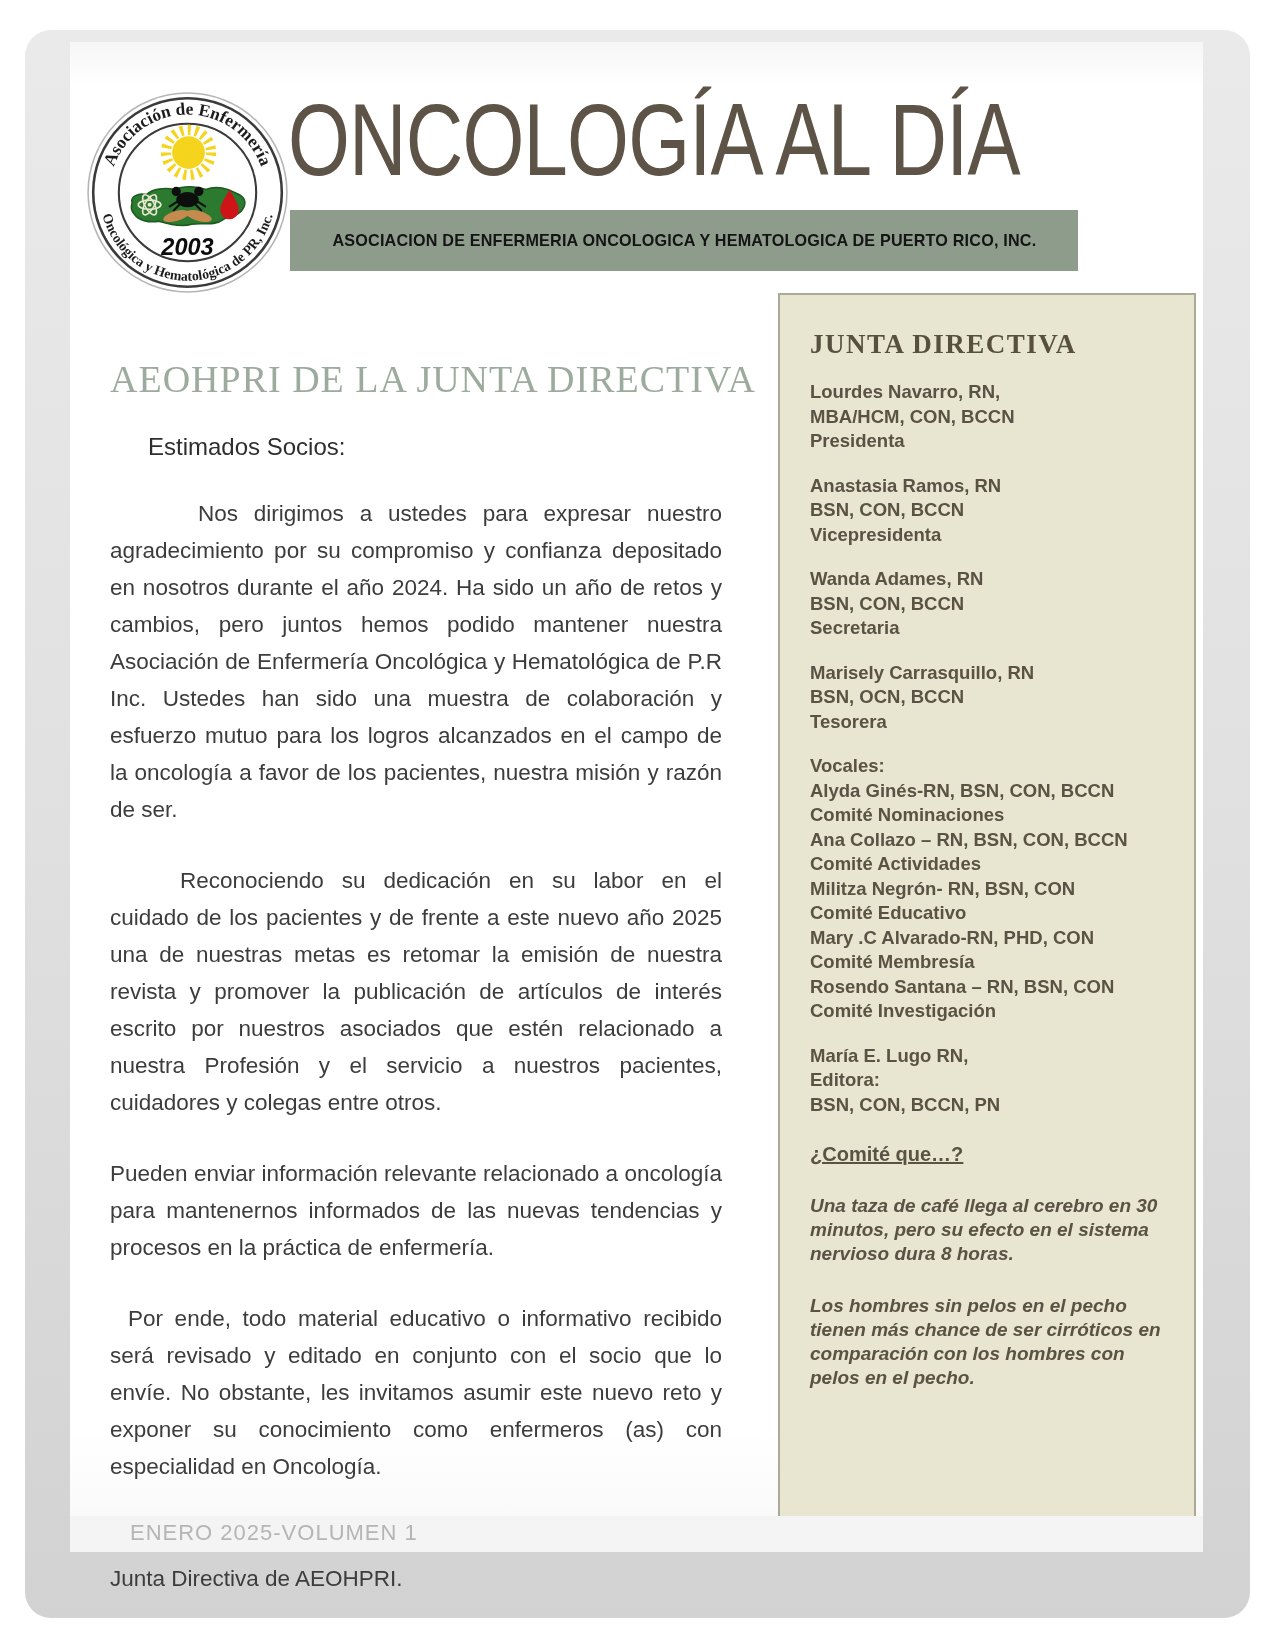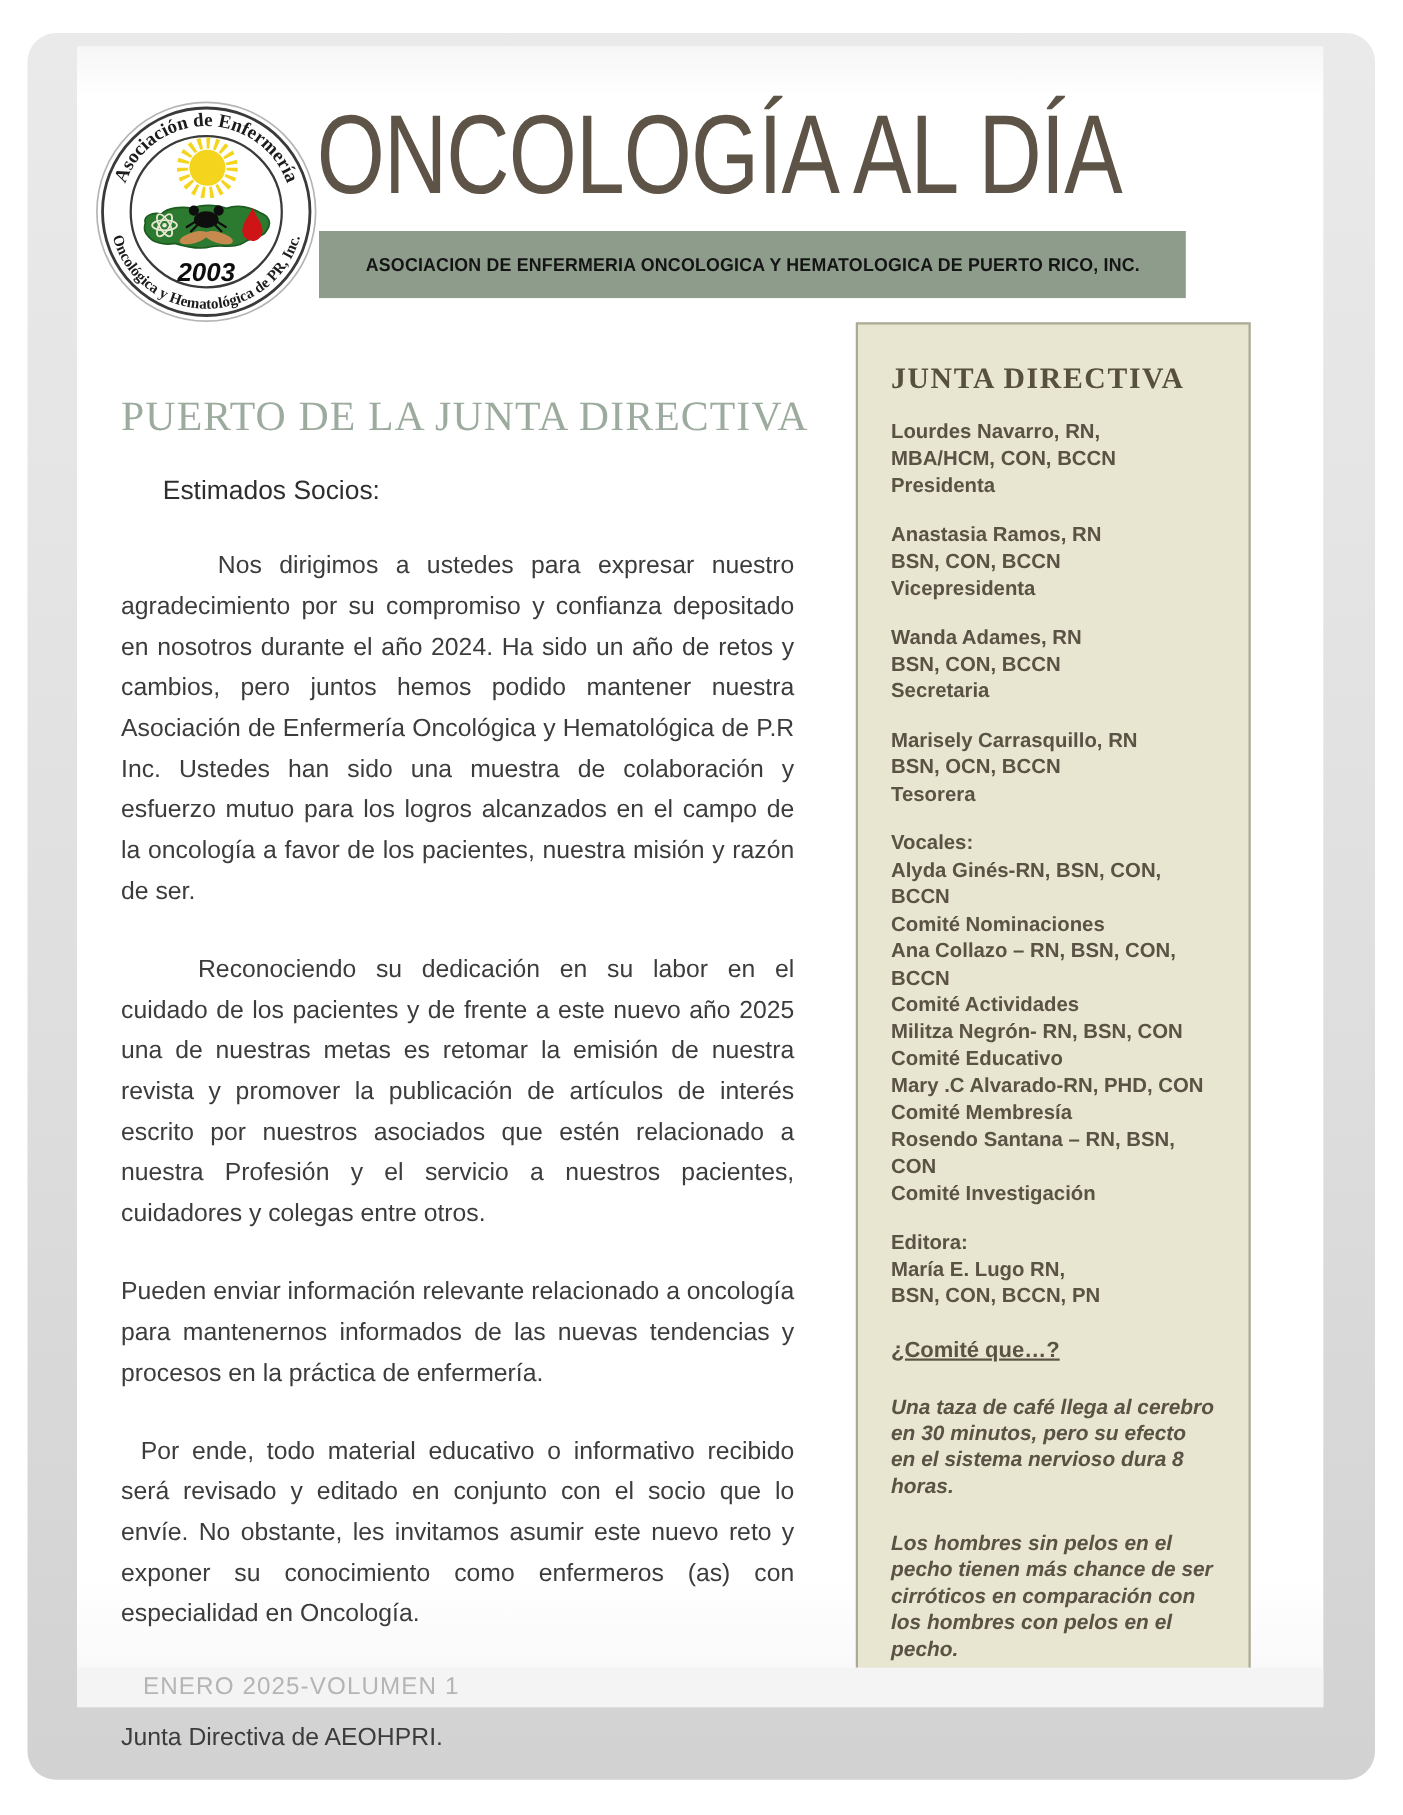--- a/index.html
+++ b/index.html
@@ -39,21 +39,21 @@
   p.body{
     font-size:22.5px;line-height:37px;color:#3c3c3c;text-align:justify;
     margin:34px 0 0 0;
   }
   .indent-a{text-indent:88px;}
   .indent-b{text-indent:70px;}
   .indent-c{text-indent:0;}
   .indent-d{text-indent:18px;}
   .closing{margin-top:38px;font-size:22.5px;line-height:37px;color:#3c3c3c;}
   .sidebar{
-    position:absolute;left:708px;top:251px;width:359px;height:1232px;
+    position:absolute;left:708px;top:251px;width:418px;height:1232px;
     background:#e8e5d0;border:2px solid #abaa97;box-sizing:border-box;
     padding:34px 30px 0 30px;color:#5a5244;
   }
   .sidebar h2{
     font-family:"Liberation Serif","DejaVu Serif",serif;font-size:27px;
     letter-spacing:1.5px;margin:0;color:#57503f;font-weight:bold;
   }
   .group{margin-top:20px;}
   .gl{font-weight:bold;font-size:18.5px;line-height:24.5px;}
   .sabias{margin-top:26px;font-weight:bold;font-size:20px;text-decoration:underline;}
@@ -122,21 +122,21 @@
     </div>
 
     <div class="masthead-title">
       <span>ONCOLOGÍA AL DÍA</span>
     </div>
     <div class="banner">
       <span>ASOCIACION DE ENFERMERIA ONCOLOGICA Y HEMATOLOGICA DE PUERTO RICO, INC.</span>
     </div>
 
     <div class="main">
-      <h1 class="article-heading">PUERTO DE LA JUNTA DIRECTIVA</h1>
+      <h1 class="article-heading">AEOHPRI DE LA JUNTA DIRECTIVA</h1>
       <div class="salutation">Estimados Socios:</div>
       <p class="body indent-a">Nos dirigimos a ustedes para expresar nuestro agradecimiento por su compromiso y confianza depositado en nosotros durante el año 2024. Ha sido un año de retos y cambios, pero juntos hemos podido mantener nuestra Asociación de Enfermería Oncológica y Hematológica de P.R Inc. Ustedes han sido una muestra de colaboración y esfuerzo mutuo para los logros alcanzados en el campo de la oncología a favor de los pacientes, nuestra misión y razón de ser.</p>
       <p class="body indent-b">Reconociendo su dedicación en su labor en el cuidado de los pacientes y de frente a este nuevo año 2025 una de nuestras metas es retomar la emisión de nuestra revista y promover la publicación de artículos de interés escrito por nuestros asociados que estén relacionado a nuestra Profesión y el servicio a nuestros pacientes, cuidadores y colegas entre otros.</p>
       <p class="body indent-c">Pueden enviar información relevante relacionado a oncología para mantenernos informados de las nuevas tendencias y procesos en la práctica de enfermería.</p>
       <p class="body indent-d">Por ende, todo material educativo o informativo recibido será revisado y editado en conjunto con el socio que lo envíe. No obstante, les invitamos asumir este nuevo reto y exponer su conocimiento como enfermeros (as) con especialidad en Oncología.</p>
       <div class="closing">
         <div>Cordialmente</div>
         <div>Junta Directiva de AEOHPRI.</div>
       </div>
     </div>
@@ -176,22 +176,22 @@
         <div class="gl">Comité Actividades</div>
         <div class="gl">Militza Negrón- RN, BSN, CON</div>
         <div class="gl">Comité Educativo</div>
         <div class="gl">Mary .C Alvarado-RN, PHD, CON</div>
         <div class="gl">Comité Membresía</div>
         <div class="gl">Rosendo Santana – RN, BSN, CON</div>
         <div class="gl">Comité Investigación</div>
       </div>
 
       <div class="group">
+        <div class="gl">María E. Lugo RN,</div>
         <div class="gl">Editora:</div>
-        <div class="gl">María E. Lugo RN,</div>
         <div class="gl">BSN, CON, BCCN, PN</div>
       </div>
 
       <div class="sabias">¿Comité que…?</div>
       <div class="fact">Una taza de café llega al cerebro en 30 minutos, pero su efecto en el sistema nervioso dura 8 horas.</div>
       <div class="fact">Los hombres sin pelos en el pecho tienen más chance de ser cirróticos en comparación con los hombres con pelos en el pecho.</div>
     </div>
 
     <div class="footer-band"></div>
     <div class="footer-text">ENERO 2025-VOLUMEN 1</div>

